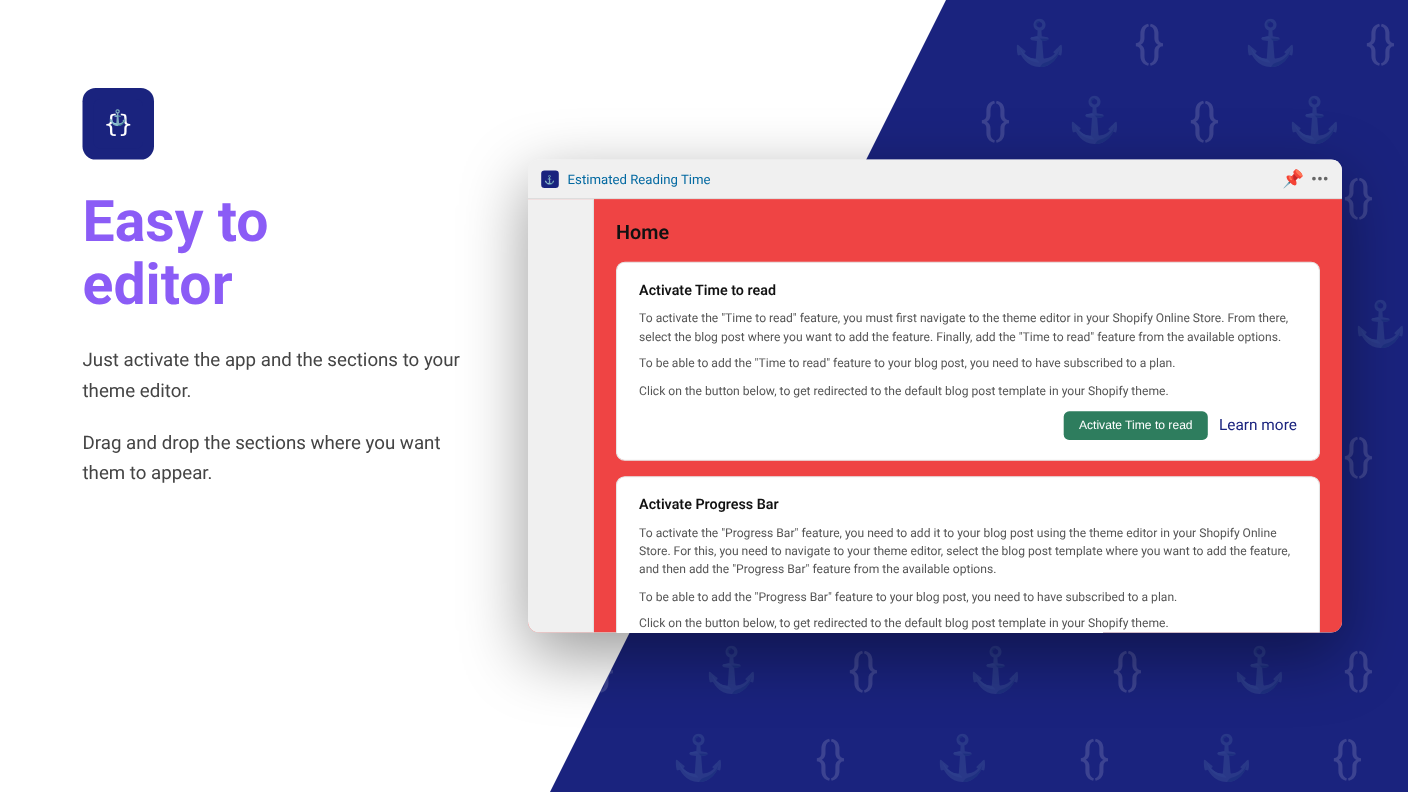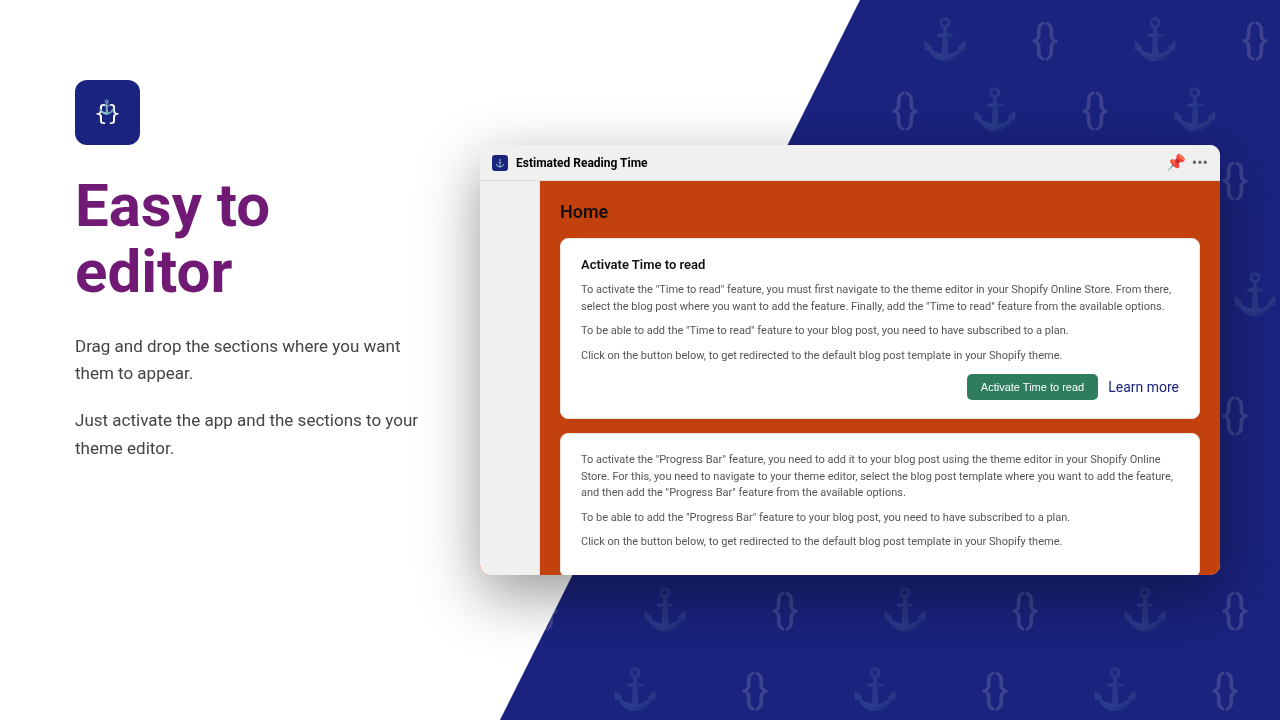--- a/index.html
+++ b/index.html
@@ -75,23 +75,23 @@
       margin-bottom: 28px;
     }
 
     .logo-svg {
       width: 45px;
       height: 45px;
     }
 
     
     .headline {
-      font-size: 60px;
+      font-size: 52px;
       font-weight: 700;
-      color: #701a75;
+      color: #8b5cf6;
       line-height: 1.1;
       margin-bottom: 28px;
     }
 
     
     .body-text {
       font-size: 17px;
       color: #444;
       line-height: 1.6;
       margin-bottom: 20px;
@@ -127,39 +127,38 @@
       background: #1a237e;
       border-radius: 3px;
       display: flex;
       align-items: center;
       justify-content: center;
       flex-shrink: 0;
     }
 
     .window-title-text {
       font-size: 12px;
-      color: #000000;
+      color: #0369a1;
       flex: 1;
-      font-weight: bold;
     }
 
     .window-controls {
       display: flex;
       gap: 6px;
       align-items: center;
     }
 
     .window-controls span {
       font-size: 16px;
       color: #666;
       cursor: pointer;
     }
 
     .window-content {
-      background: #c2410c;
+      background: #ef4444;
       height: calc(100% - 36px);
       display: flex;
       justify-content: space-between;
     }
 
     .window-sidebar {
       width: 60px;
       background: #f0f0f0;
       border-right: 1px solid #e0e0e0;
       height: 100%;
@@ -281,24 +280,24 @@
     </svg>
   </div>
 
   
   <h1 class="headline">
     <span>Easy to</span><br>
     <span>editor</span>
   </h1>
 
   
+  <p class="body-text">Just activate the app and the sections to your theme editor.</p>
+
+  
   <p class="body-text">Drag and drop the sections where you want them to appear.</p>
-
-  
-  <p class="body-text">Just activate the app and the sections to your theme editor.</p>
 </div>
 
 <div class="app-window">
 
   <div class="window-titlebar">
     <div class="window-favicon">
       <svg width="10" height="10" viewBox="0 0 10 10" fill="white">
         <text x="5" y="8" text-anchor="middle" font-size="8">⚓</text>
       </svg>
     </div>
@@ -321,20 +320,21 @@
         <p class="card-text">To activate the "Time to read" feature, you must first navigate to the theme editor in your Shopify Online Store. From there, select the blog post where you want to add the feature. Finally, add the "Time to read" feature from the available options.</p>
         <p class="card-text">To be able to add the "Time to read" feature to your blog post, you need to have subscribed to a plan.</p>
         <p class="card-text">Click on the button below, to get redirected to the default blog post template in your Shopify theme.</p>
         <div class="card-actions">
           <button class="btn-primary">Activate Time to read</button>
           <a class="btn-link">Learn more</a>
         </div>
       </div>
 
       <div class="card">
+        <div class="card-title">Activate Progress Bar</div>
         <p class="card-text">To activate the "Progress Bar" feature, you need to add it to your blog post using the theme editor in your Shopify Online Store. For this, you need to navigate to your theme editor, select the blog post template where you want to add the feature, and then add the "Progress Bar" feature from the available options.</p>
         <p class="card-text">To be able to add the "Progress Bar" feature to your blog post, you need to have subscribed to a plan.</p>
         <p class="card-text">Click on the button below, to get redirected to the default blog post template in your Shopify theme.</p>
 
       </div>
     </div>
   </div>
 </div>
 
 </body></html>

